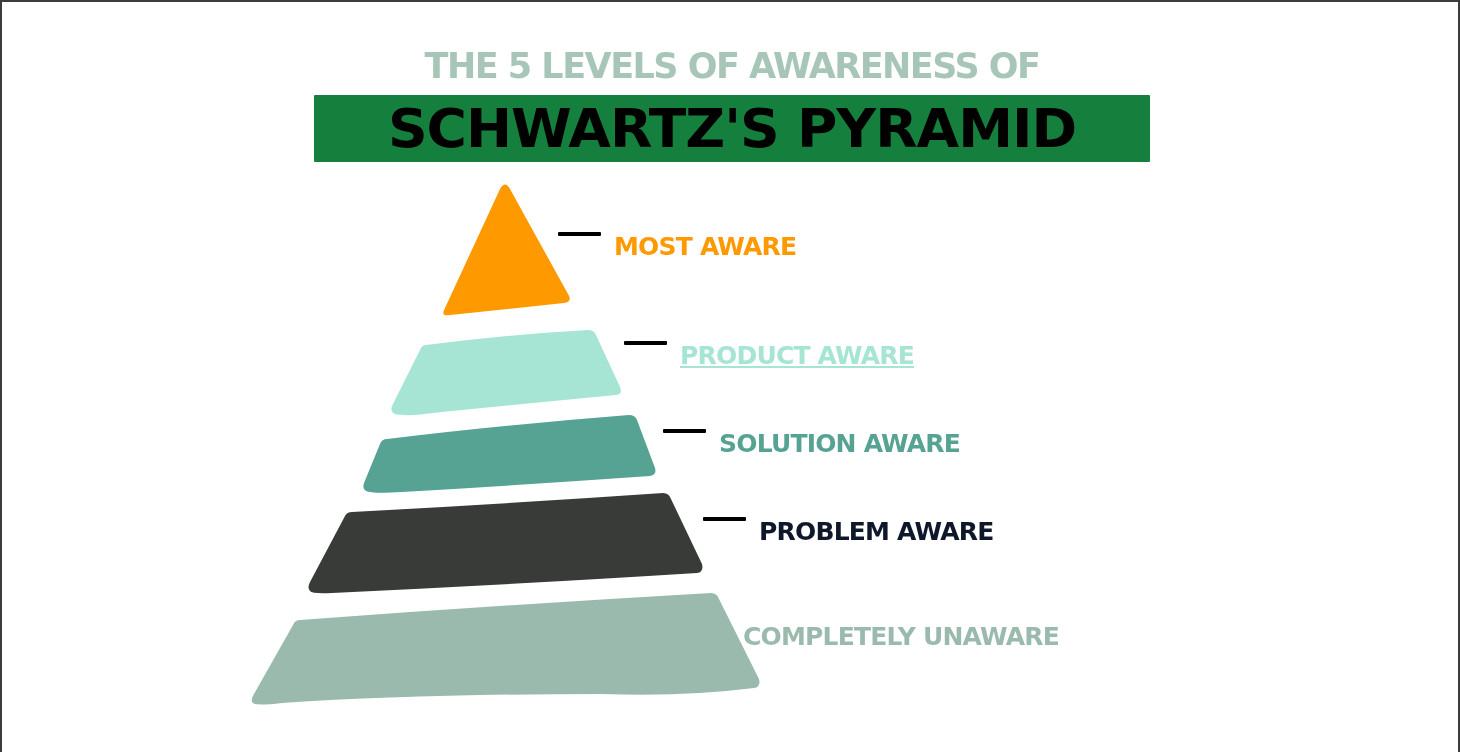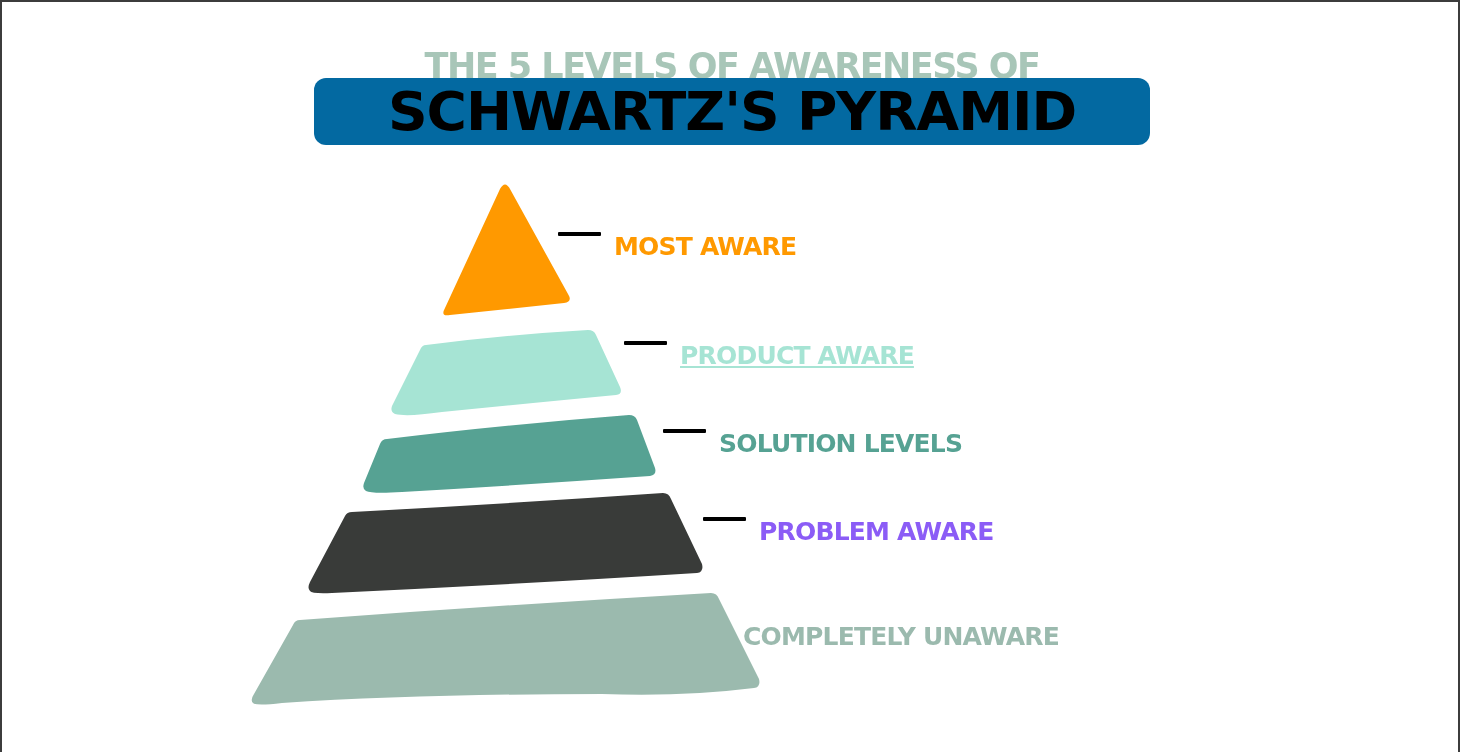--- a/index.html
+++ b/index.html
@@ -36,25 +36,25 @@
       font-weight: bold;
       font-size: 35px;
       line-height: 48px;
       letter-spacing: -1.5px;
       color: #a8c6b8;
       white-space: nowrap;
     }
     .banner {
       position: absolute;
       left: 312px;
-      top: 76px;
+      top: 93px;
       width: 836px;
       height: 67px;
-      background: #0369a1;
-      border-radius: 12px;
+      background: #15803d;
+      border-radius: 1px;
     }
     .banner-text {
       position: absolute;
       left: 0; top: 0;
       width: 836px;
       height: 67px;
       text-align: center;
       font-family: "DejaVu Sans", sans-serif;
       font-weight: bold;
       font-size: 54px;
@@ -123,26 +123,26 @@
     <span class="text" style="color:#ff9900;">MOST AWARE</span>
   </div>
 
   <div class="label" style="left:622px; top:339px;">
     <span class="dash"></span>
     <span class="text" style="color:#a6e4d4;text-decoration:underline;">PRODUCT AWARE</span>
   </div>
 
   <div class="label" style="left:661px; top:427px;">
     <span class="dash"></span>
-    <span class="text" style="color:#56a293;">SOLUTION LEVELS</span>
+    <span class="text" style="color:#56a293;">SOLUTION AWARE</span>
   </div>
 
   <div class="label" style="left:701px; top:515px;">
     <span class="dash"></span>
-    <span class="text" style="color:#8b5cf6;">PROBLEM AWARE</span>
+    <span class="text" style="color:#0f172a;">PROBLEM AWARE</span>
   </div>
 
   <div class="label" style="left:728px; top:620px;flex-direction:column;">
     <span class="dash"></span>
     <span class="text" style="color:#9bbaae;">COMPLETELY UNAWARE</span>
   </div>
 
 </div>
 
 </body></html>

